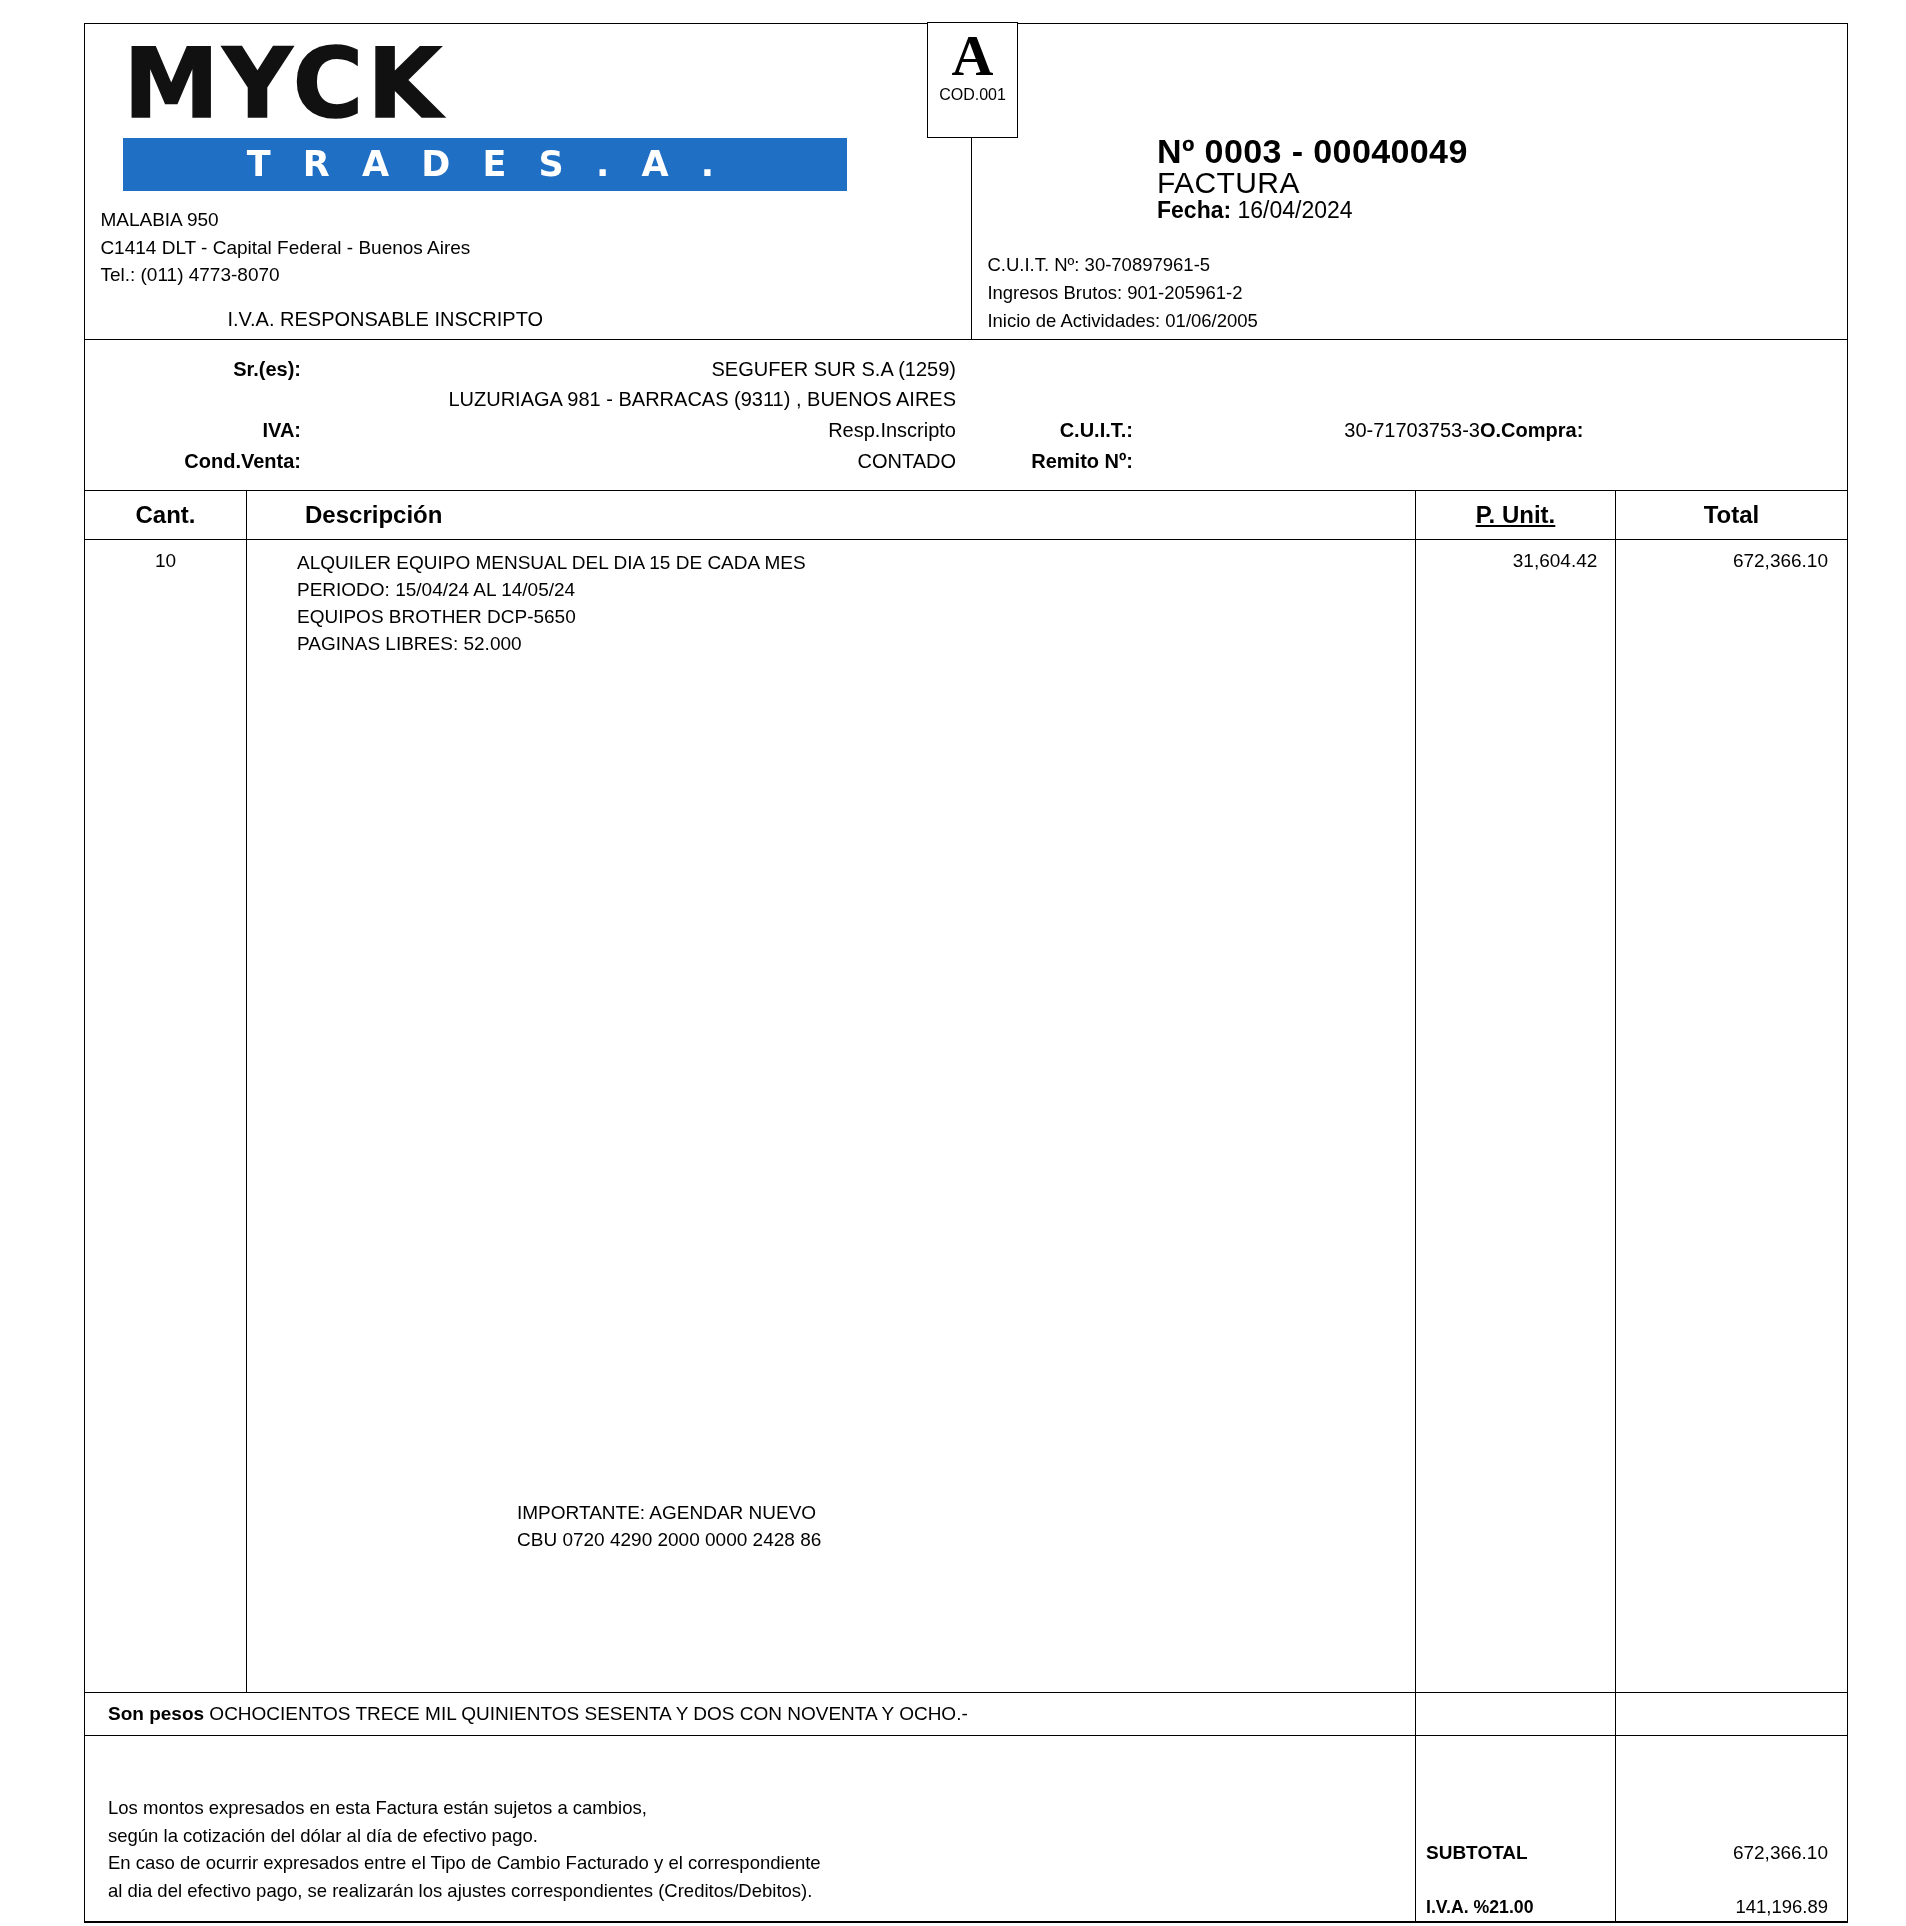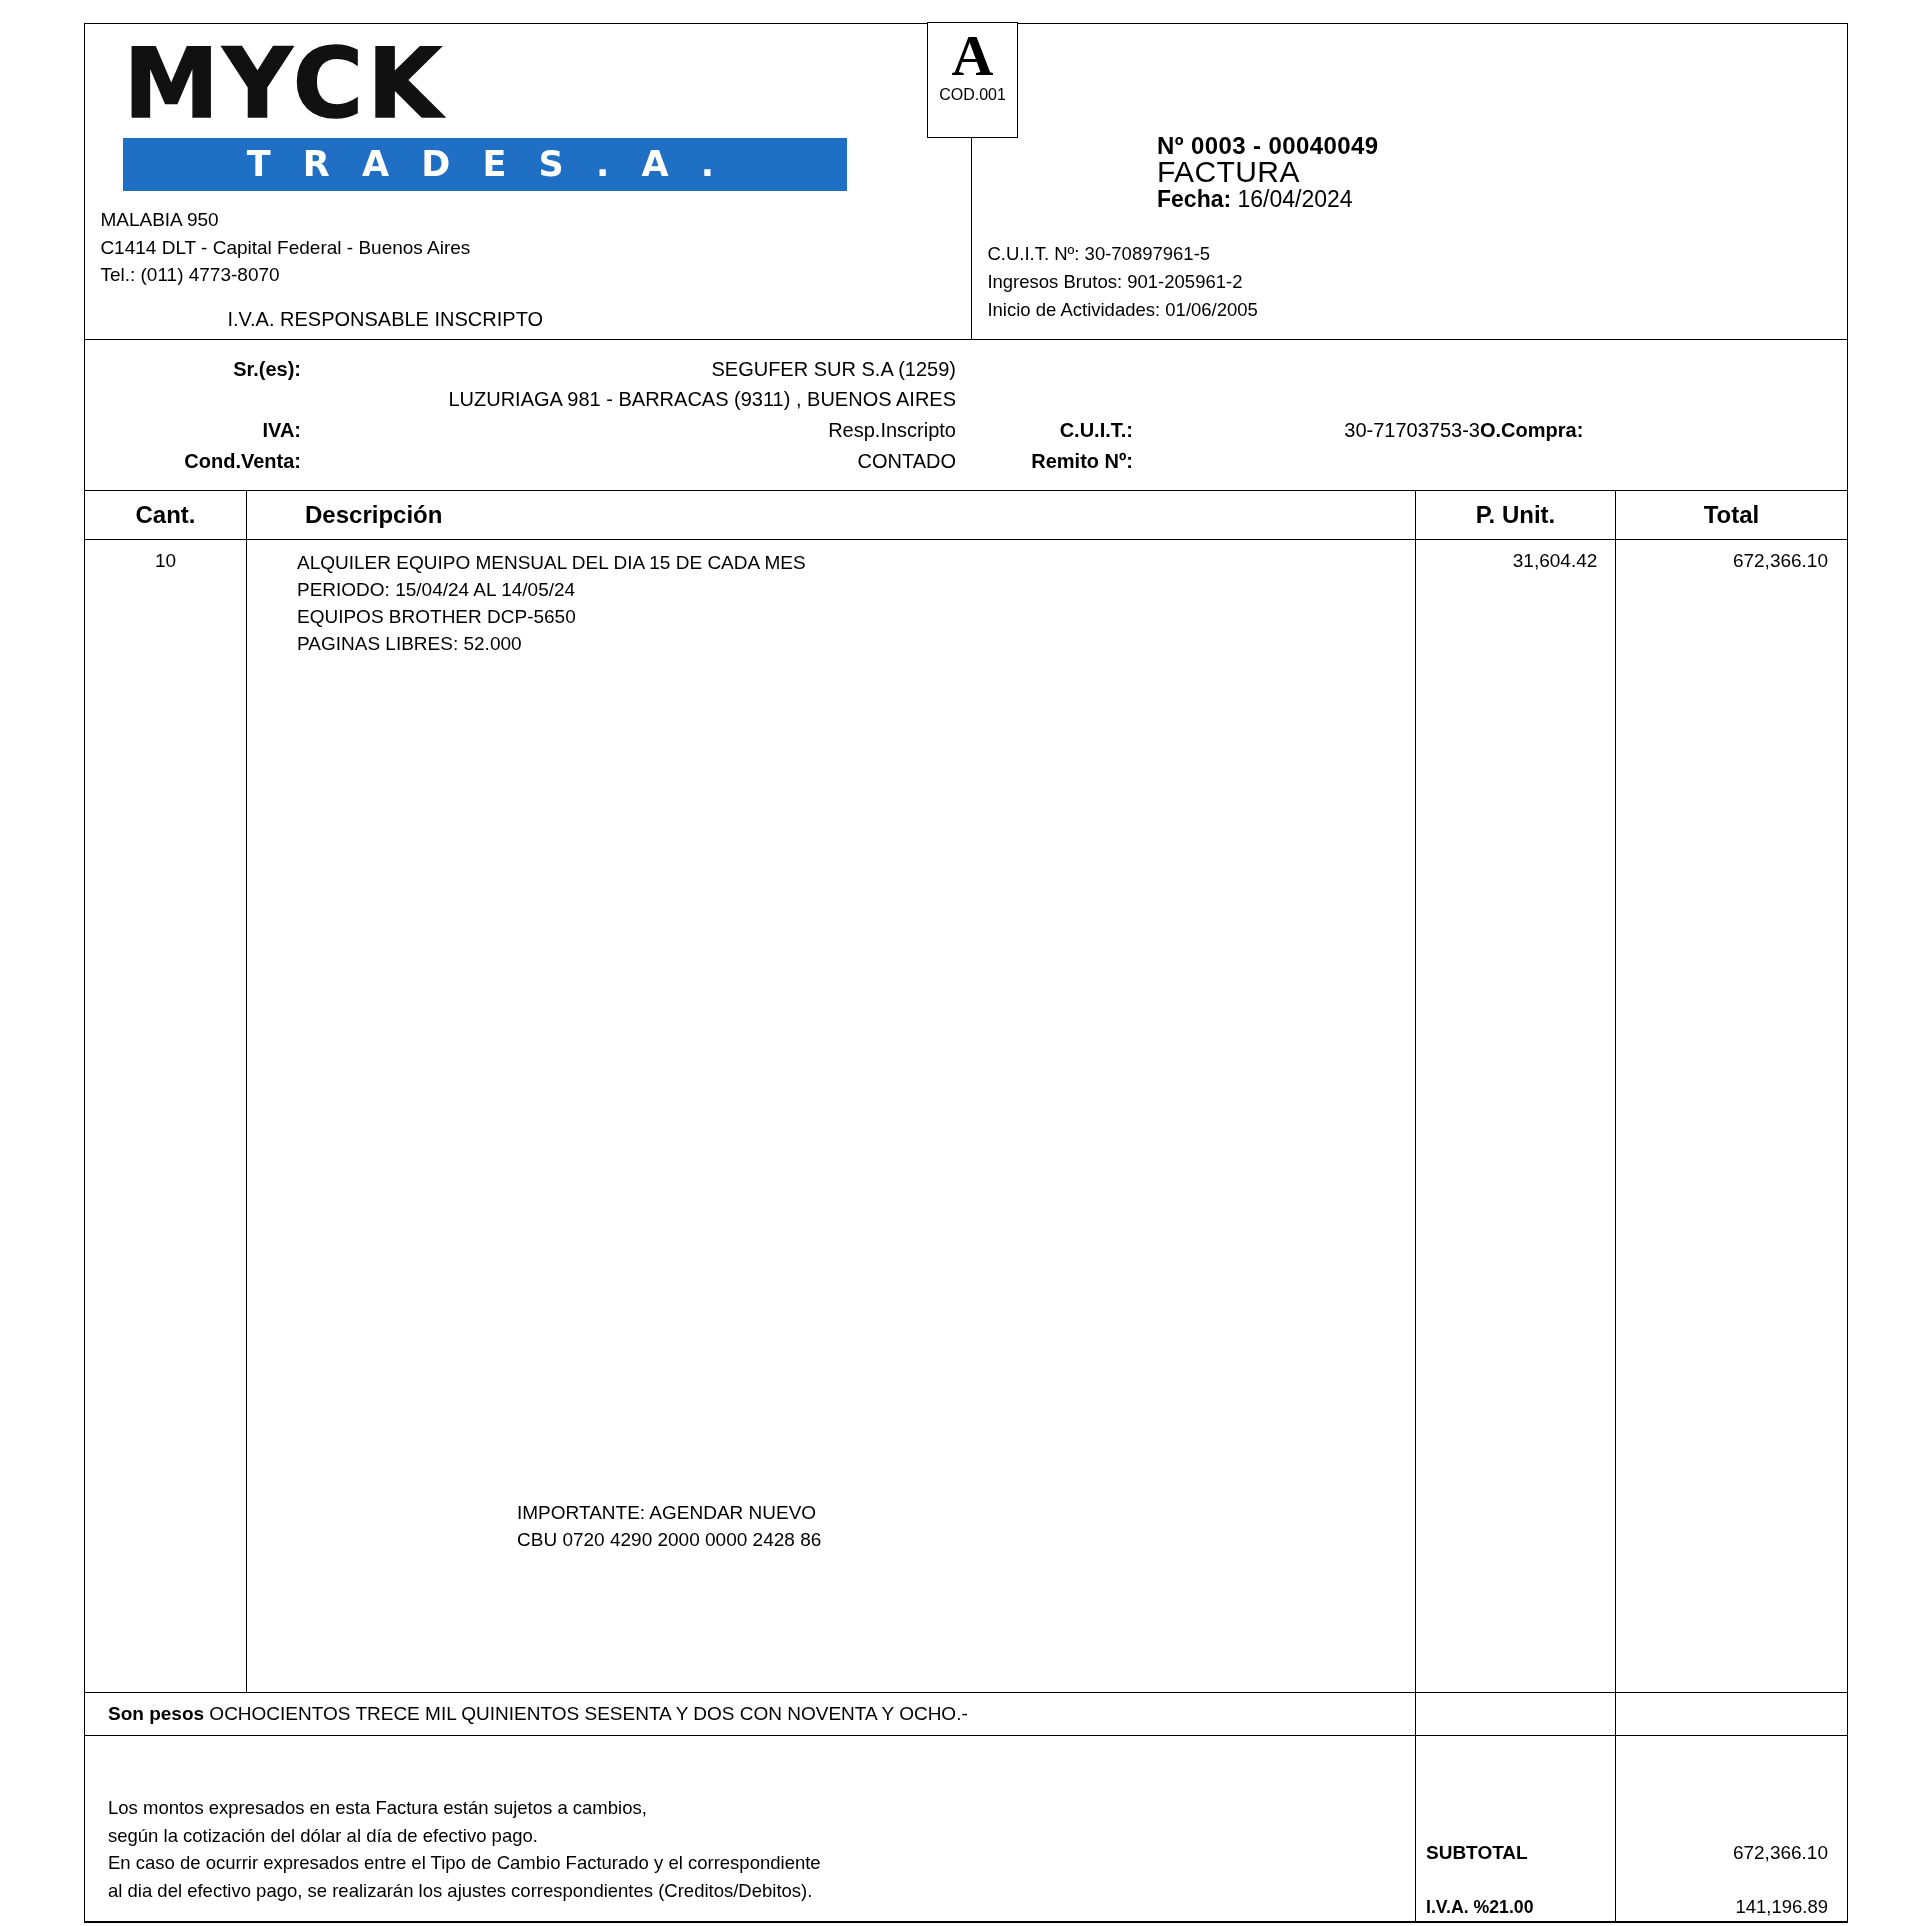--- a/index.html
+++ b/index.html
@@ -101,21 +101,21 @@
     font-family: "Liberation Serif", serif;
   }
   .letter-box .cod {
     font-size: 16px;
     margin-top: -3.1px;
   }
   .doc-info {
     padding: 108px 0 0 185px;
   }
   .doc-number {
-    font-size: 24px;
+    font-size: 34px;
     font-weight: bold;
     letter-spacing: 0.4px;
   }
   .doc-type {
     font-size: 30px;
     letter-spacing: 0.4px;
     margin-top: -5.4px;
   }
   .doc-date {
     font-size: 23px;
@@ -170,20 +170,21 @@
     border-right: 1.9px solid #000;
     padding: 10px 0 10px 58px;
     box-sizing: border-box;
   }
   .col-punit {
     width: 200px;
     border-right: 1.9px solid #000;
     text-align: center;
     padding: 10px 0;
     box-sizing: border-box;
+    text-decoration: underline;
   }
   .col-total {
     width: 231px;
     text-align: center;
     padding: 10px 0;
     box-sizing: border-box;
   }
 
   .items-body {
     display: flex;

